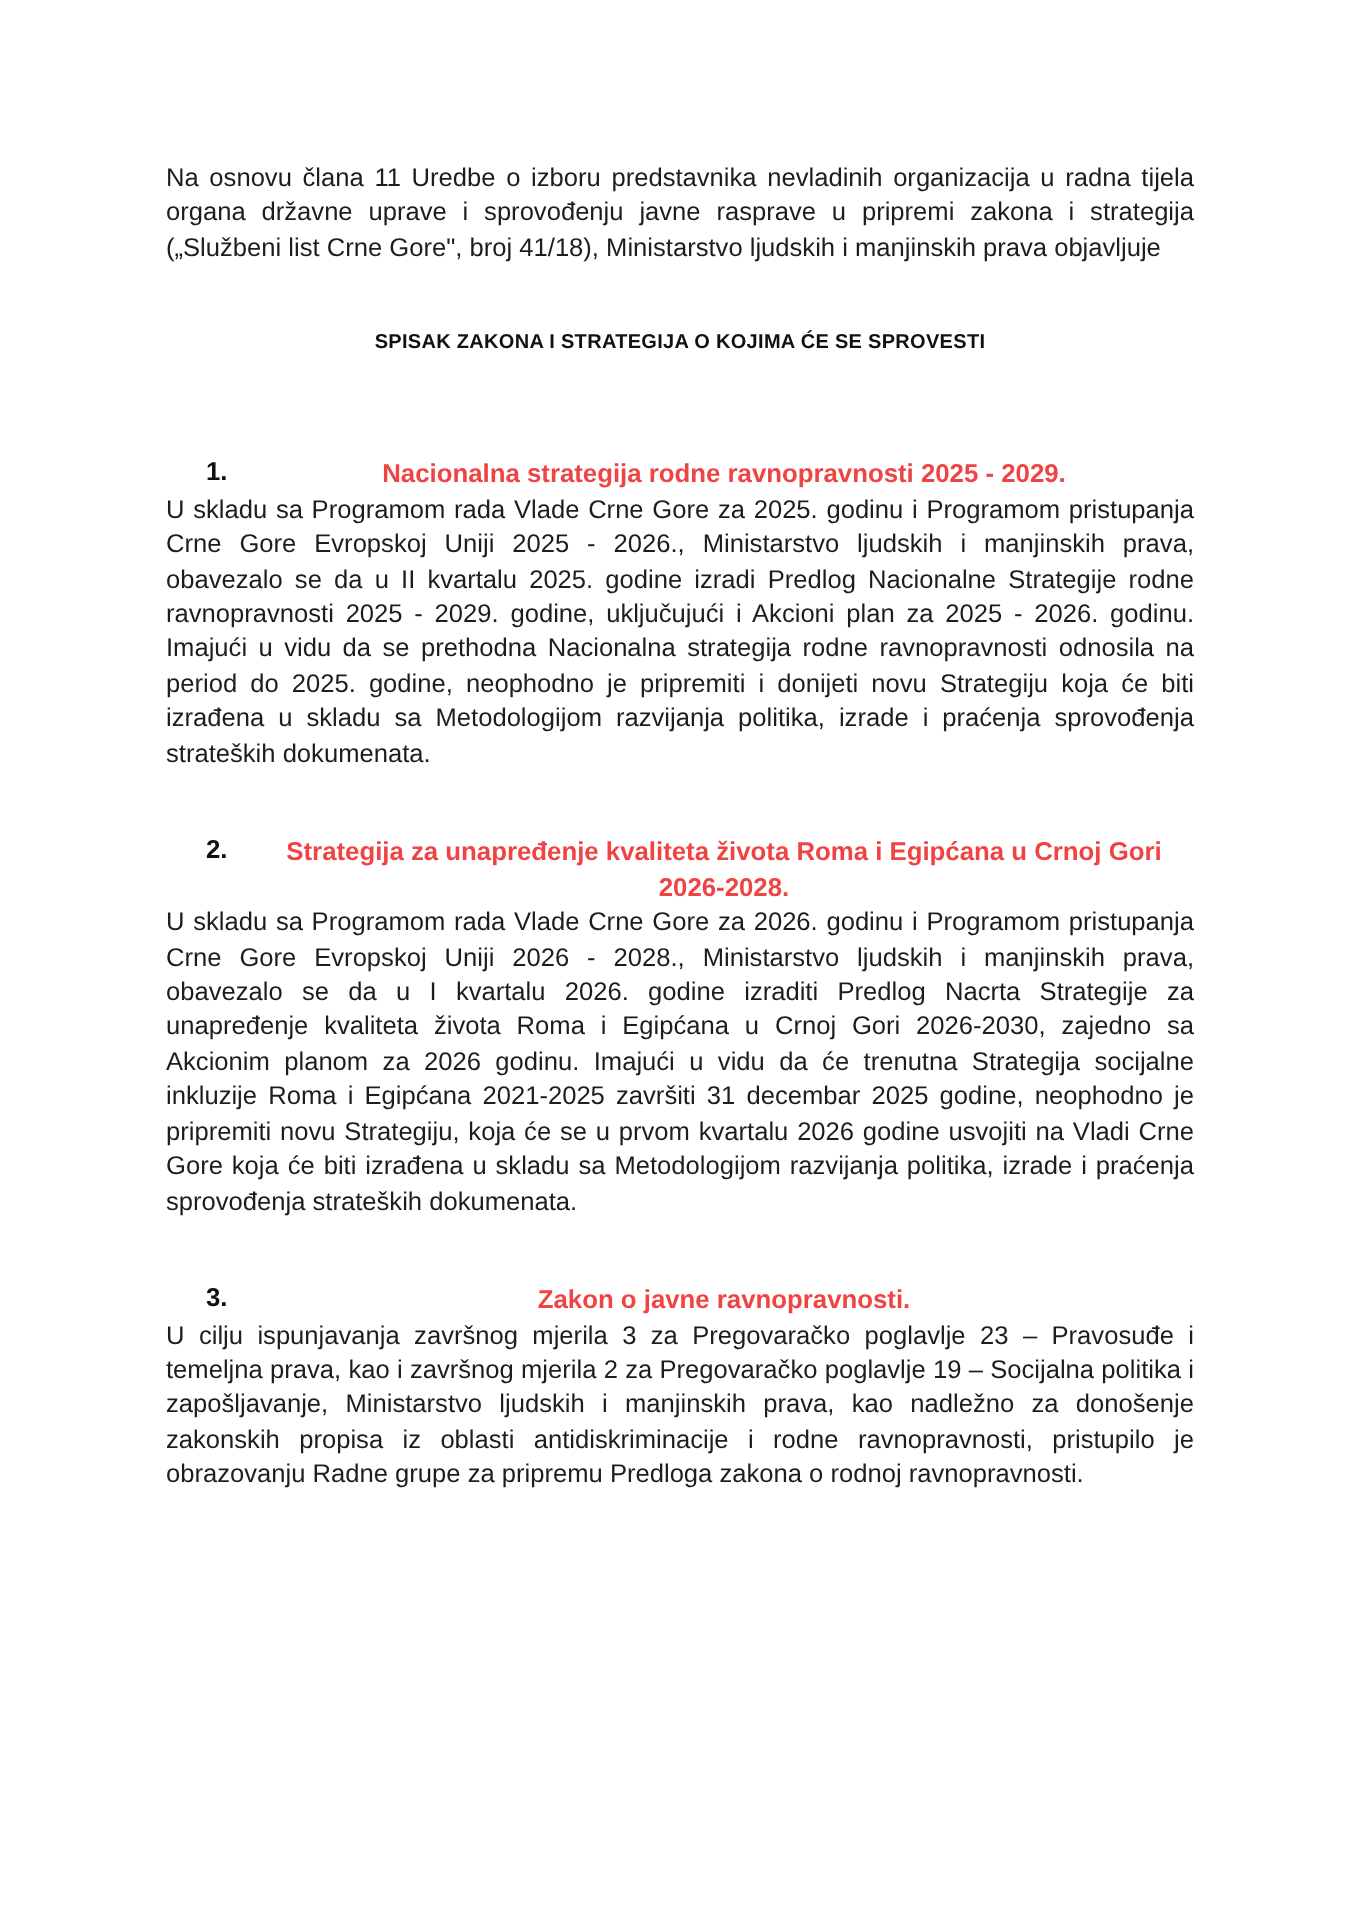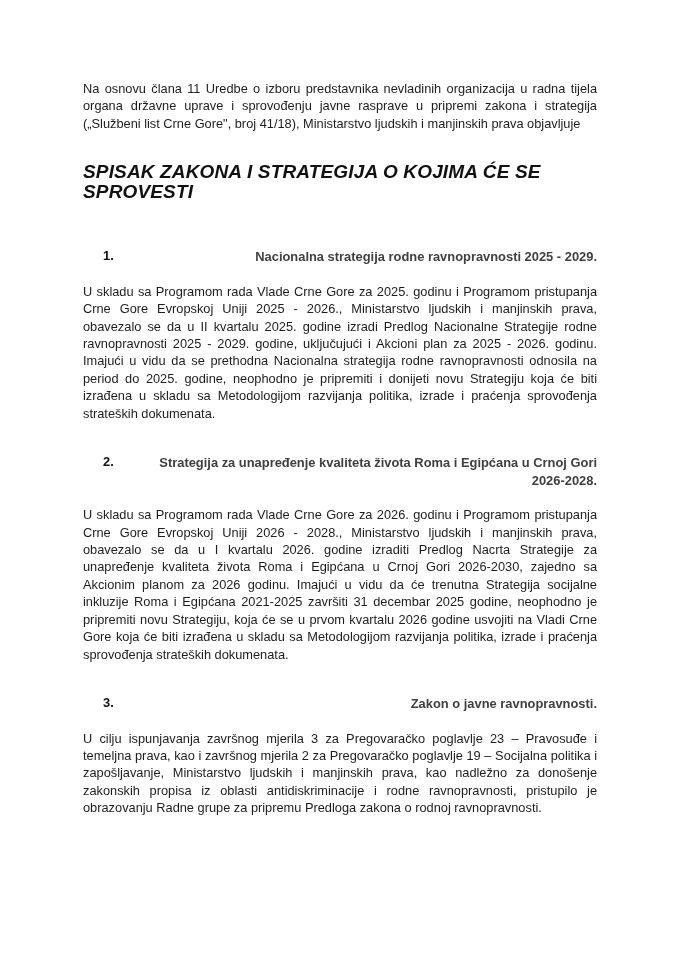--- a/index.html
+++ b/index.html
@@ -40,59 +40,57 @@
     margin: 0;
     color: #1d1d1d;
     hyphens: none;
   }
 
   .intro {
     margin-bottom: 0;
   }
 
   .doc-title {
-    text-align: left;
-    font-size: 19px;
+    text-align: center;
+    font-size: 10px;
     font-weight: bold;
     line-height: 20px;
     letter-spacing: 0.15px;
     color: #111111;
     margin: 0;
-    font-style: italic;
   }
 
   .spacer-title-top { height: 30px; }
   .spacer-title-bottom { height: 46px; }
 
   .item {
     position: relative;
     padding-left: 44px;
     margin: 0;
   }
 
   .item-heading {
     font-size: 12.9px;
     font-weight: bold;
     line-height: 17.6px;
-    color: #404040;
+    color: #ef4444;
     margin: 0;
-    text-align: right;
+    text-align: center;
   }
 
   .item-number {
     position: absolute;
     left: 20px;
     top: 0;
     font-size: 12.9px;
     font-weight: bold;
     color: #111111;
   }
 
   .item-body {
-    margin-top: 17px;
   }
   .gap-between-sections { height: 32px; }
 
   
   .cont {
     margin: 0;
   }
 </style>
 </head>
 <body>

